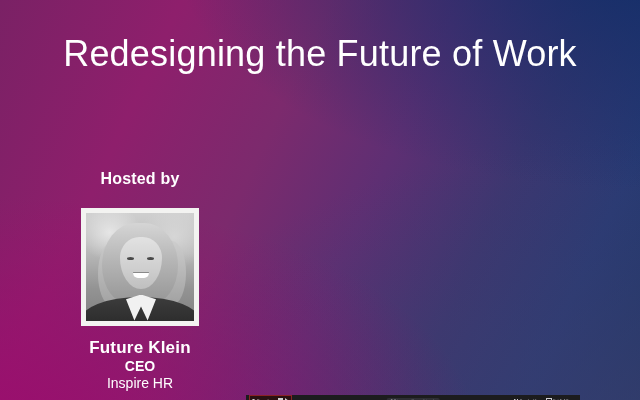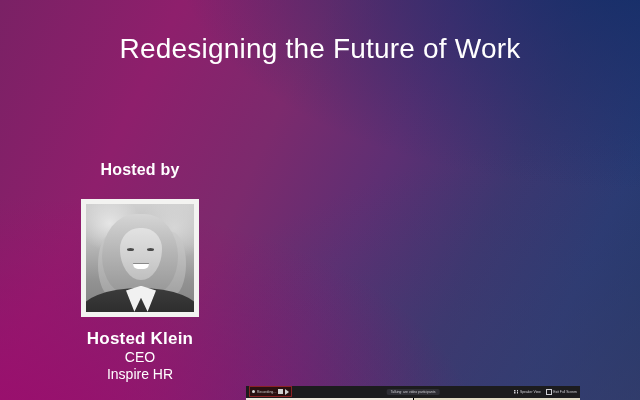--- a/index.html
+++ b/index.html
@@ -38,21 +38,21 @@
   #stage > * { position: relative; }
 
   
   .title {
     position: absolute;
     top: 34px;
     left: 0;
     width: 640px;
     text-align: center;
     color: #ffffff;
-    font-size: 28px;
+    font-size: 36px;
     font-weight: 400;
     letter-spacing: 0.2px;
     line-height: 1.1;
     white-space: nowrap;
   }
 
   
   .host-block {
     position: absolute;
     left: 62px;
@@ -157,21 +157,21 @@
   }
 
   .host-name {
     margin-top: 12px;
     font-size: 17px;
     font-weight: bold;
     letter-spacing: 0.2px;
   }
   .host-role {
     font-size: 14px;
-    font-weight: 400;
+    font-weight: 700;
     line-height: 1.25;
   }
   .host-company {
     font-size: 14px;
     font-weight: 400;
     line-height: 1.25;
     text-align: center;
   }
 
   
@@ -310,21 +310,21 @@
         <div class="hair"></div>
         <div class="face"></div>
         <div class="eye l"></div>
         <div class="eye r"></div>
         <div class="mouth"></div>
         <div class="shoulders"></div>
         <div class="collar"></div>
       </div>
     </div>
 
-    <div class="host-name">Hosted Klein</div>
+    <div class="host-name">Future Klein</div>
     <div class="host-role">CEO</div>
     <div class="host-company">Inspire HR</div>
   </div>
 
   <div class="player">
 
     <div class="zoom-topbar">
       <div class="zoom-recbox">
         <span class="zoom-recdot"></span>
         <span class="zoom-rectext">Recording...</span>

